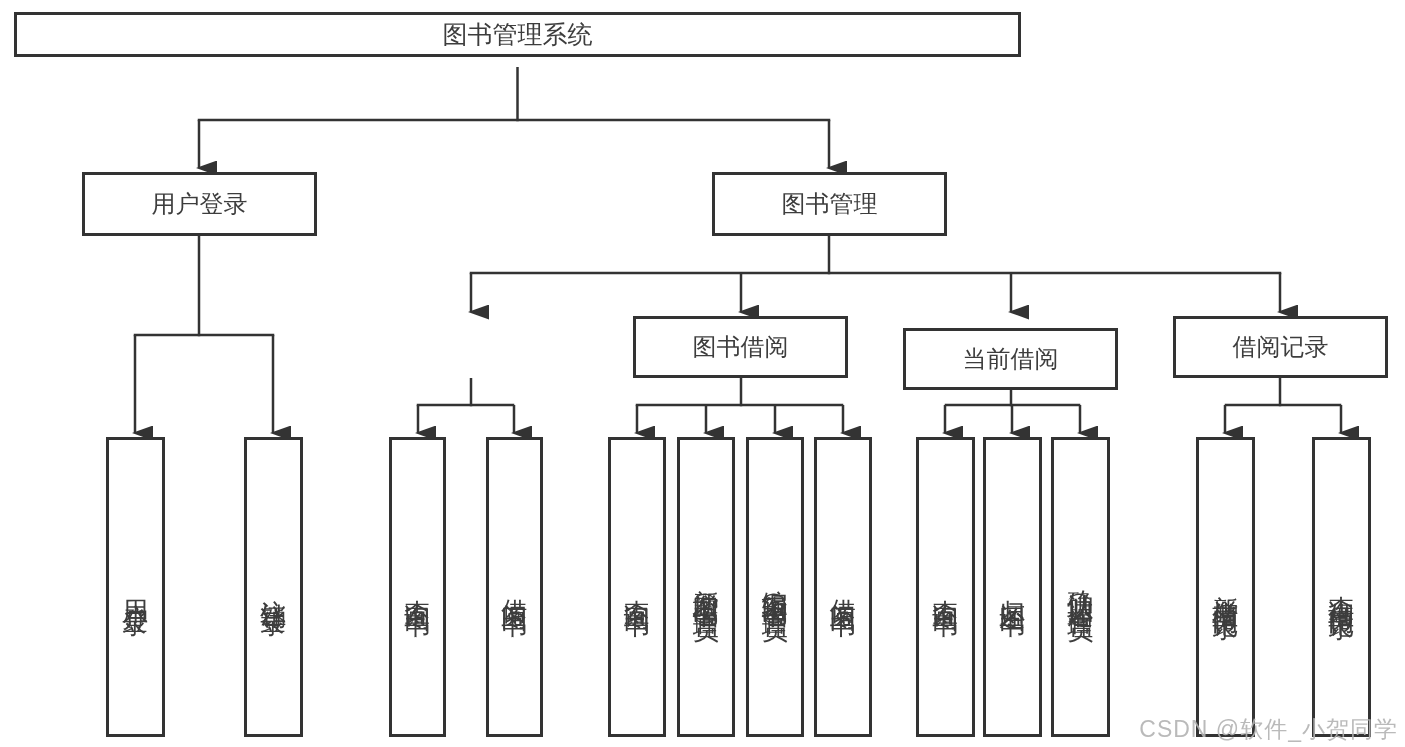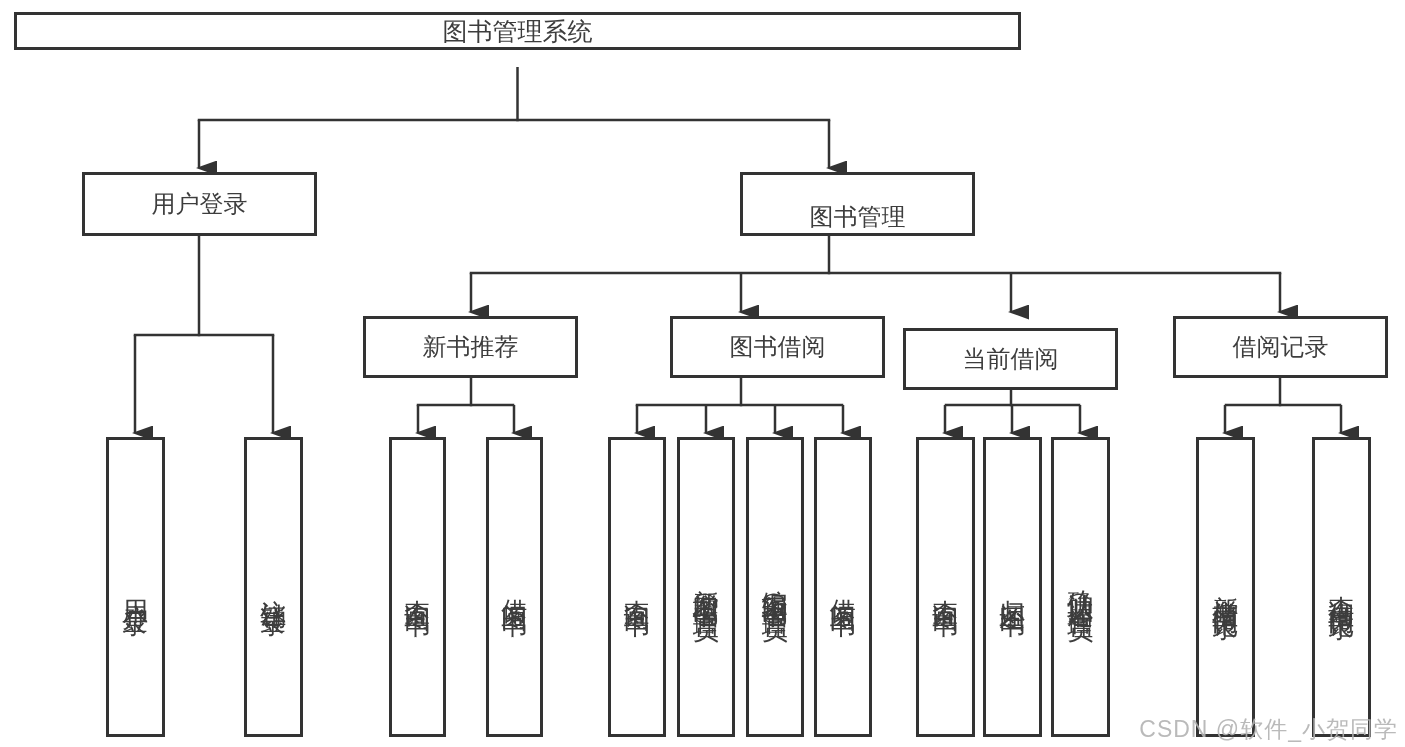--- a/index.html
+++ b/index.html
@@ -26,21 +26,21 @@
     box-sizing: border-box;
     border: 3px solid #333333;
     background: #ffffff;
     display: flex;
     align-items: center;
     justify-content: center;
     color: #3d3d3d;
     z-index: 2;
   }
   .node.root {
-    left: 14px; top: 12px; width: 1007px; height: 38px;
+    left: 14px; top: 12px; width: 1007px; height: 45px;
     font-size: 25px;
   }
   .node.l2 {
     top: 172px; width: 235px; height: 64px;
     font-size: 24px;
   }
   .node.l3 {
     top: 316px; width: 215px; height: 62px;
     font-size: 24px;
   }
@@ -124,28 +124,25 @@
     </g>
   </svg>
 
   <div class="node root">
     <span>图书管理系统</span>
   </div>
 
   <div class="node l2" style="left:82px;">
     <span>用户登录</span>
   </div>
-  <div class="node l2" style="left:740px;align-items:flex-end;">
+  <div class="node l2" style="left:712px;">
     <span>图书管理</span>
   </div>
 
-  <div class="node l3" style="left:363px;">
-    <span>新书推荐</span>
-  </div>
-  <div class="node l3" style="left:670px;">
+  <div class="node l3" style="left:633px;">
     <span>图书借阅</span>
   </div>
   <div class="node l3" style="left:903px;margin-top:12px;">
     <span>当前借阅</span>
   </div>
   <div class="node l3" style="left:1173px;">
     <span>借阅记录</span>
   </div>
 
   <div class="node leaf" style="left:106px;width:59px;">

